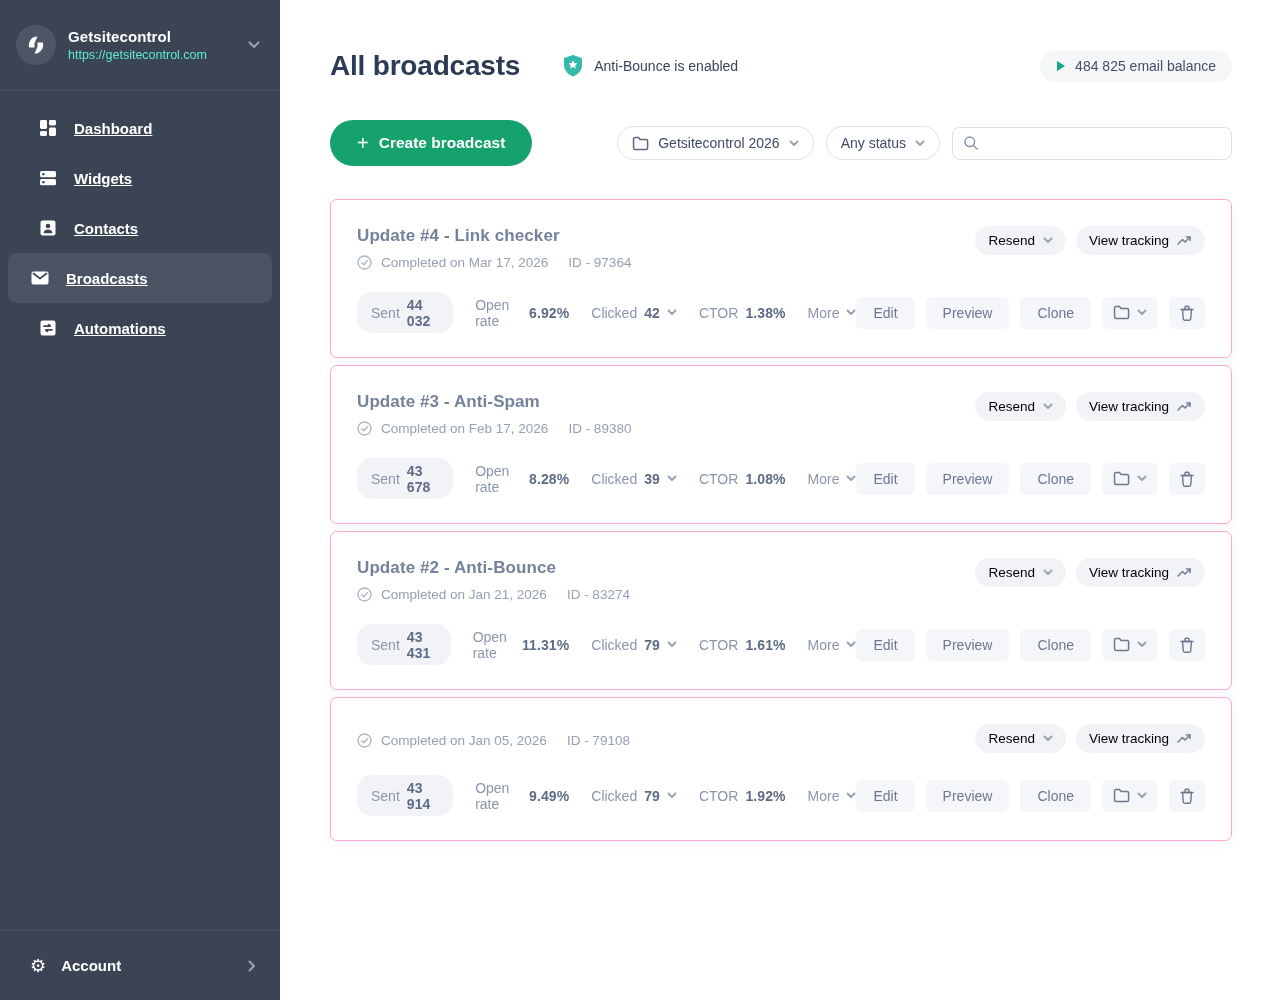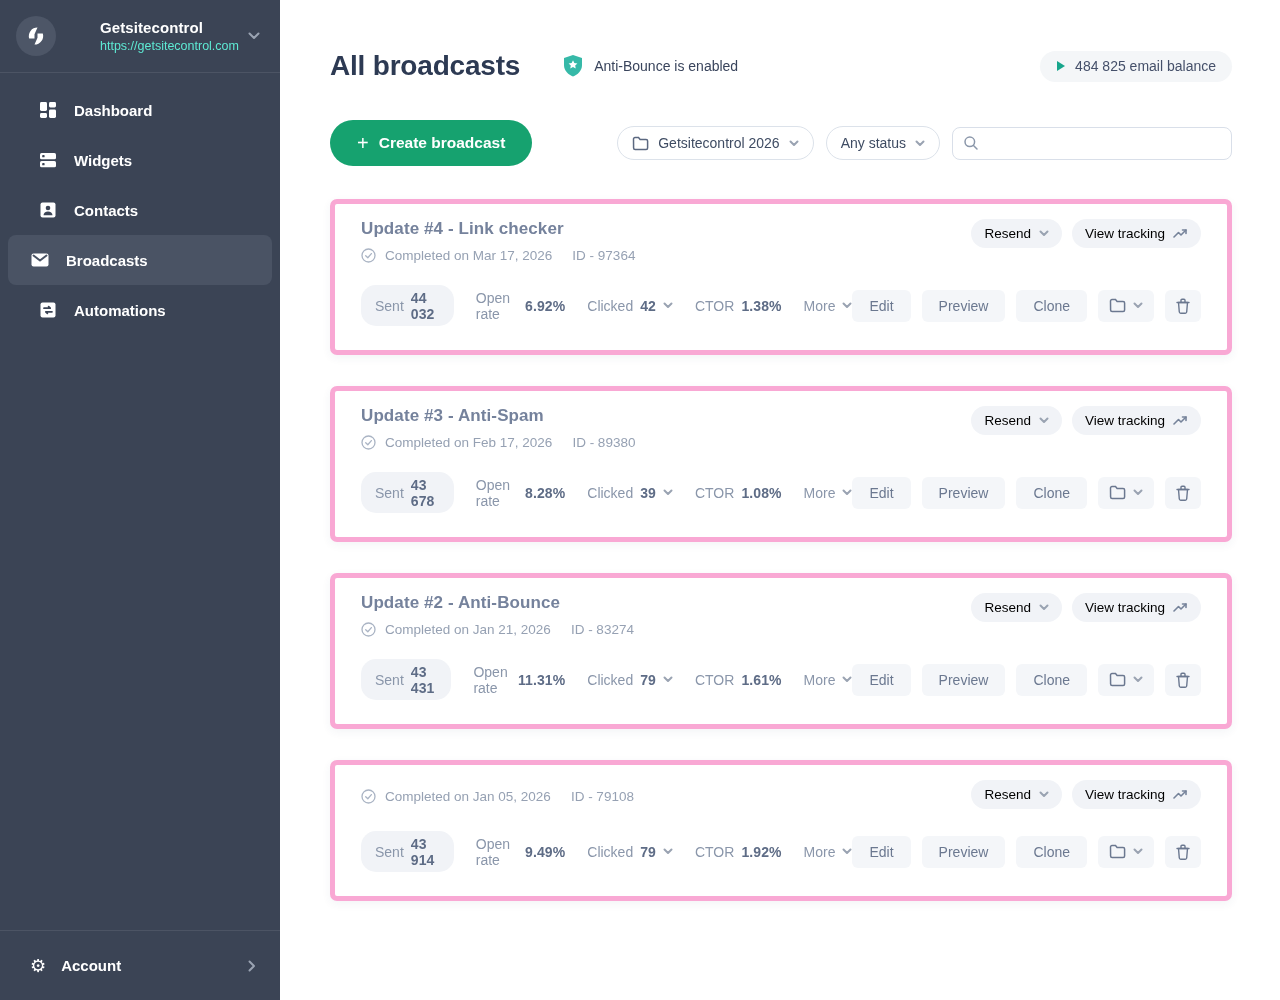--- a/index.html
+++ b/index.html
@@ -8,31 +8,31 @@
     font-family:"Liberation Sans","DejaVu Sans",sans-serif;
     background:#ffffff; color:#2e3a52; display:flex; overflow:hidden;
   }
   
   .sidebar {
     width:280px; height:1000px; background:#3b4455; color:#fff;
     display:flex; flex-direction:column; flex-shrink:0;
   }
   .ws-header {
     display:flex; align-items:center; padding:16px 20px 16px 16px;
-    border-bottom:1px solid rgba(255,255,255,0.09); height:73px;gap:32px;
+    border-bottom:1px solid rgba(255,255,255,0.09); height:91px;
   }
   .ws-avatar {
     width:40px; height:40px; border-radius:50%; background:#4d5667;
     display:flex; align-items:center; justify-content:center; flex-shrink:0;
   }
   .ws-meta { margin-left:12px; flex:1; min-width:0; }
   .ws-name { font-size:15px; font-weight:700; color:#ffffff; letter-spacing:.1px; }
   .ws-url { font-size:12.5px; color:#5eead4; margin-top:3px; }
   .chev { stroke:#9aa3b2; stroke-width:2; fill:none; stroke-linecap:round; stroke-linejoin:round; }
-  .nav { padding-top:12px; flex:1; }
+  .nav { padding-top:12px; flex:1;text-decoration:underline; }
   .nav-item {
     display:flex; align-items:center; height:50px; padding-left:30px;
     font-size:15px; font-weight:600; color:#ffffff; cursor:pointer;
     margin:0 8px; border-radius:8px;
   }
   .nav-item.active { background:#4a5364; padding-left:22px; }
   .nav-icon { width:20px; height:20px; margin-right:16px; display:inline-flex; }
   .account-bar {
     height:70px; border-top:1px solid rgba(255,255,255,0.09);
     display:flex; align-items:center; padding:0 24px 0 30px; cursor:pointer;
@@ -70,23 +70,23 @@
     width:280px; height:33px; border:1px solid #d9dfe9; border-radius:8px;
     display:flex; align-items:center; padding:0 10px; background:#fff;
   }
   .search-box input {
     border:none; outline:none; flex:1; font-size:14px; margin-left:8px;
     font-family:inherit; color:#3f4c63; background:transparent;
   }
   
   .list { margin-top:33px; }
   .card {
-    border:5px solid #f9a8d4; border-radius:7px; background:#fff;
+    border:1px solid #f9a8d4; border-radius:7px; background:#fff;
     box-shadow:0 3px 10px rgba(50,70,100,0.06);
-    padding:15px 26px 24px 26px; margin-bottom:31px;
+    padding:26px 26px 24px 26px; margin-bottom:7px;
   }
   .card-top { display:flex; align-items:flex-start; }
   .card-titles { flex:1; min-width:0; }
   .card-title { font-size:17px; font-weight:600; color:#75829c; letter-spacing:.1px; }
   .card-sub { display:flex; align-items:center; margin-top:9px; font-size:13.5px; color:#96a1b3; }
   .card-sub .sub-status { margin-left:9px; }
   .card-sub .sub-id { margin-left:20px; }
   .pill-btn {
     height:29px; border:none; border-radius:15px; background:#f1f3f7; color:#000000;
     font-size:13.5px; padding:0 13px; display:flex; align-items:center; cursor:pointer;

